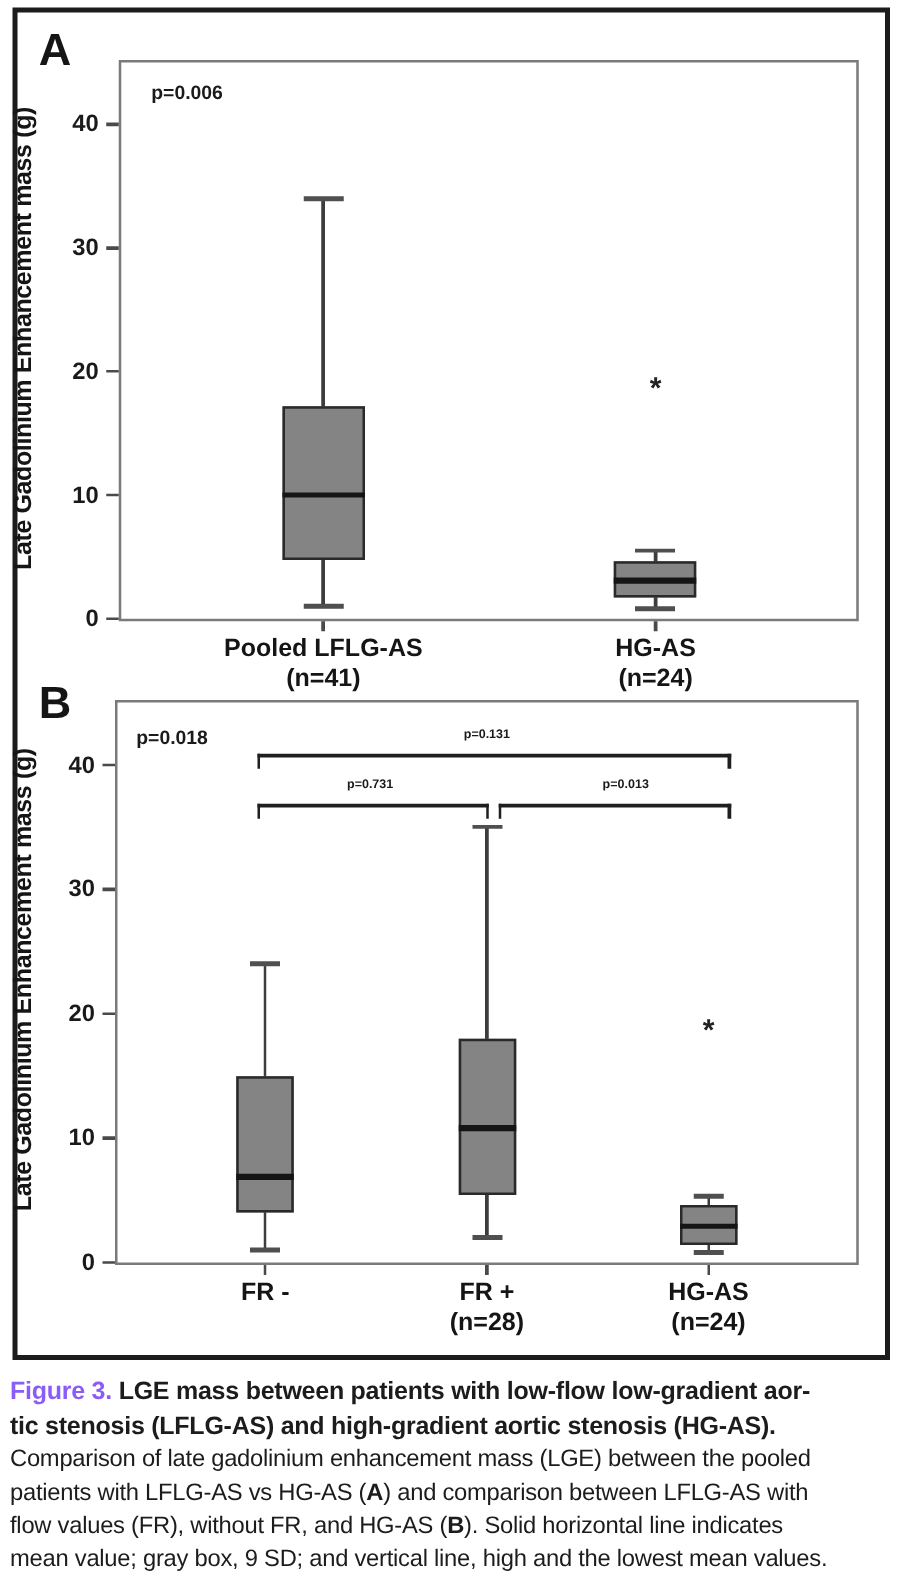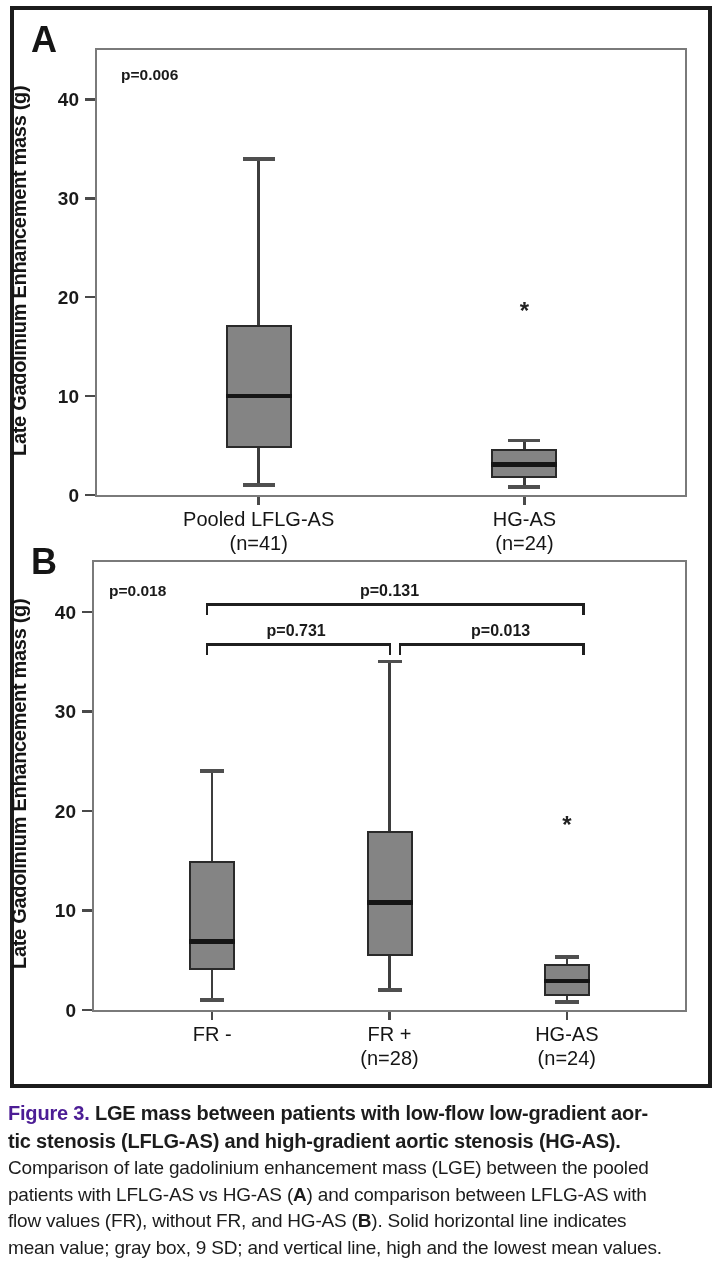--- a/index.html
+++ b/index.html
@@ -32,24 +32,24 @@
   
   .p-annot{position:absolute;font-size:15.5px;font-weight:bold;color:#1a1a1a;white-space:nowrap;}
   .ytick-line{position:absolute;height:2.5px;background:#4a4a4a;}
   .ytick-label{position:absolute;width:38px;text-align:right;font-size:19px;font-weight:bold;color:#1a1a1a;line-height:1;}
   .xtick-line{position:absolute;width:2.5px;background:#4a4a4a;}
   .whisker{position:absolute;width:2.5px;background:#3d3d3d;}
   .cap{position:absolute;height:3.5px;background:#4f4f4f;}
   .bp-box{position:absolute;background:#848484;border:2px solid #2a2a2a;box-sizing:border-box;}
   .bp-median{position:absolute;height:4.5px;background:#151515;}
   .outlier{position:absolute;font-size:24px;font-weight:bold;color:#222;line-height:1;text-align:center;width:16px;}
-  .xgroup-label{position:absolute;text-align:center;font-weight:normal;font-size:20px;line-height:1.2;color:#151515;white-space:nowrap;}
+  .xgroup-label{position:absolute;text-align:center;font-weight:bold;font-size:20px;line-height:1.2;color:#151515;white-space:nowrap;}
   .bracket-line{position:absolute;height:2.5px;background:#1f1f1f;}
   .bracket-tick{position:absolute;width:2.5px;height:12px;background:#1f1f1f;}
-  .p-label{position:absolute;width:140px;text-align:center;font-size:16px;font-weight:bold;color:#1a1a1a;}
+  .p-label{position:absolute;width:140px;text-align:center;font-size:10px;font-weight:bold;color:#1a1a1a;}
   
   .caption{position:absolute;left:8px;top:1100px;width:714px;}
   .caption-line{font-size:19px;line-height:26.5px;color:#1c1c1c;white-space:nowrap;letter-spacing:-0.2px;}
   .caption-line .seg-bold{font-weight:bold;font-size:20px;}
   .caption-line .seg-redbold{font-weight:bold;font-size:20px;}
   .caption-line .seg-boldinline{font-weight:bold;}
 </style>
 </head>
 <body>
 
@@ -145,20 +145,20 @@
       <div class="bracket-tick" style="left: 111.699px; top: 81px;"></div>
       <div class="bracket-tick" style="left: 294.773px; top: 81px;"></div>
       <div class="p-label" style="left: 132.122px; top: 60px;">p=0.731</div>
       <div class="bracket-line" style="left: 304.956px; width: 185.574px; top: 81px;"></div>
       <div class="bracket-tick" style="left: 304.956px; top: 81px;"></div>
       <div class="bracket-tick" style="left: 488.03px; top: 81px;"></div>
       <div class="p-label" style="left: 336.608px; top: 60px;">p=0.013</div>
     </div>
 
   <div class="caption" id="caption">
-      <div class="caption-line"><span class="seg-redbold" style="color: #4c1d95;">Figure 3. </span><span class="seg-bold">LGE mass between patients with low-flow low-gradient aor-</span></div>
+      <div class="caption-line"><span class="seg-redbold" style="color: #8b5cf6;">Figure 3. </span><span class="seg-bold">LGE mass between patients with low-flow low-gradient aor-</span></div>
       <div class="caption-line"><span class="seg-bold">tic stenosis (LFLG-AS) and high-gradient aortic stenosis (HG-AS).</span></div>
       <div class="caption-line"><span class="seg-normal">Comparison of late gadolinium enhancement mass (LGE) between the pooled</span></div>
       <div class="caption-line"><span class="seg-normal">patients with LFLG-AS vs HG-AS (</span><span class="seg-boldinline">A</span><span class="seg-normal">) and comparison between LFLG-AS with</span></div>
       <div class="caption-line"><span class="seg-normal">flow values (FR), without FR, and HG-AS (</span><span class="seg-boldinline">B</span><span class="seg-normal">). Solid horizontal line indicates</span></div>
       <div class="caption-line"><span class="seg-normal">mean value; gray box, 9 SD; and vertical line, high and the lowest mean values.</span></div>
     </div>
 </div>
 
 </body></html>

